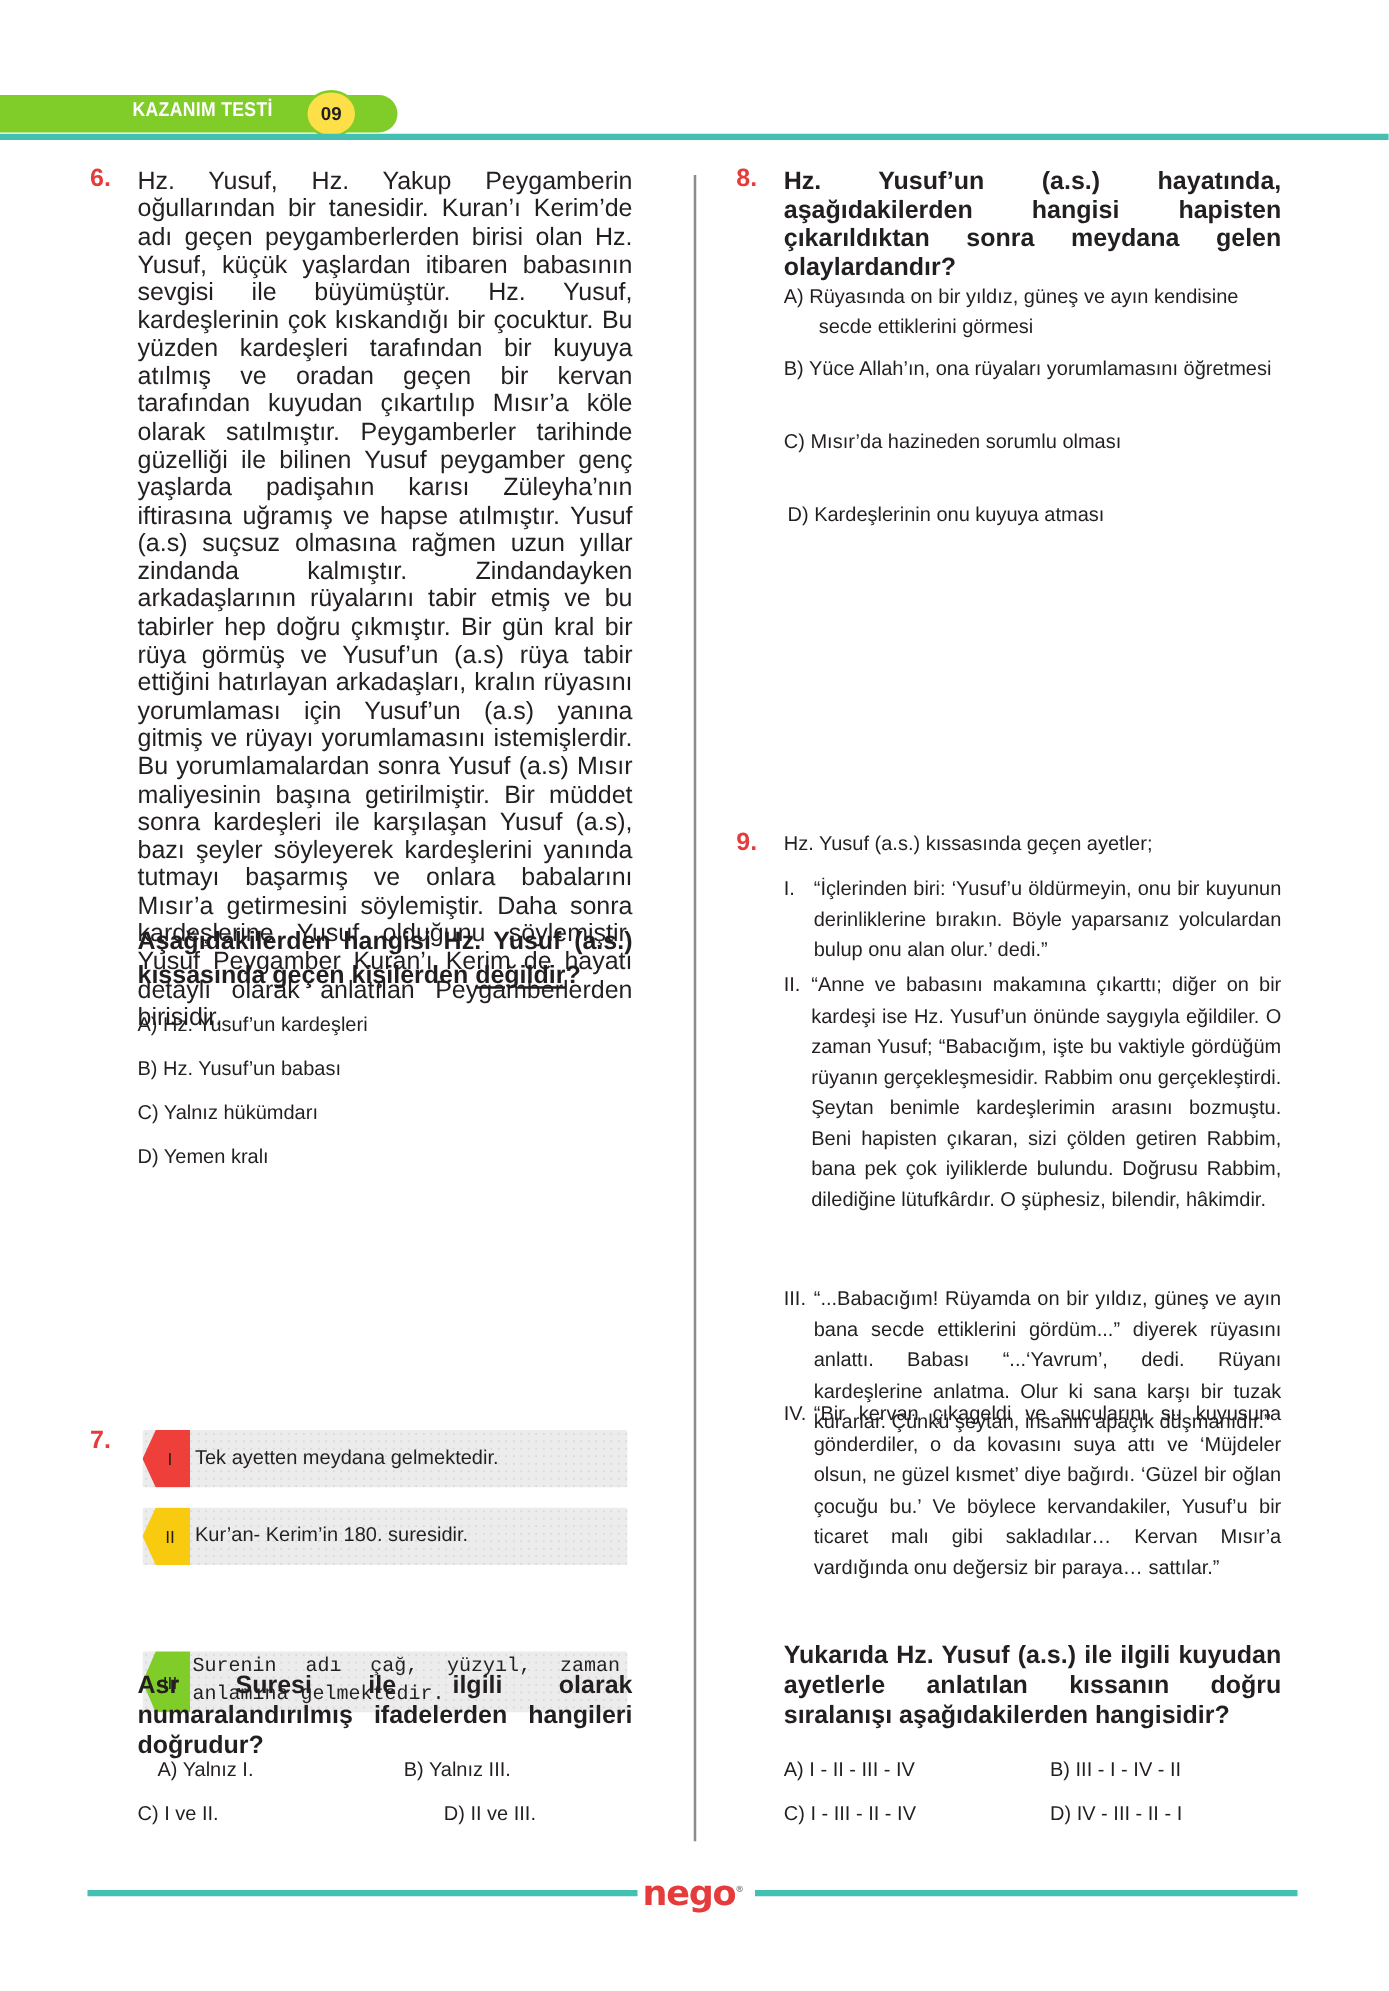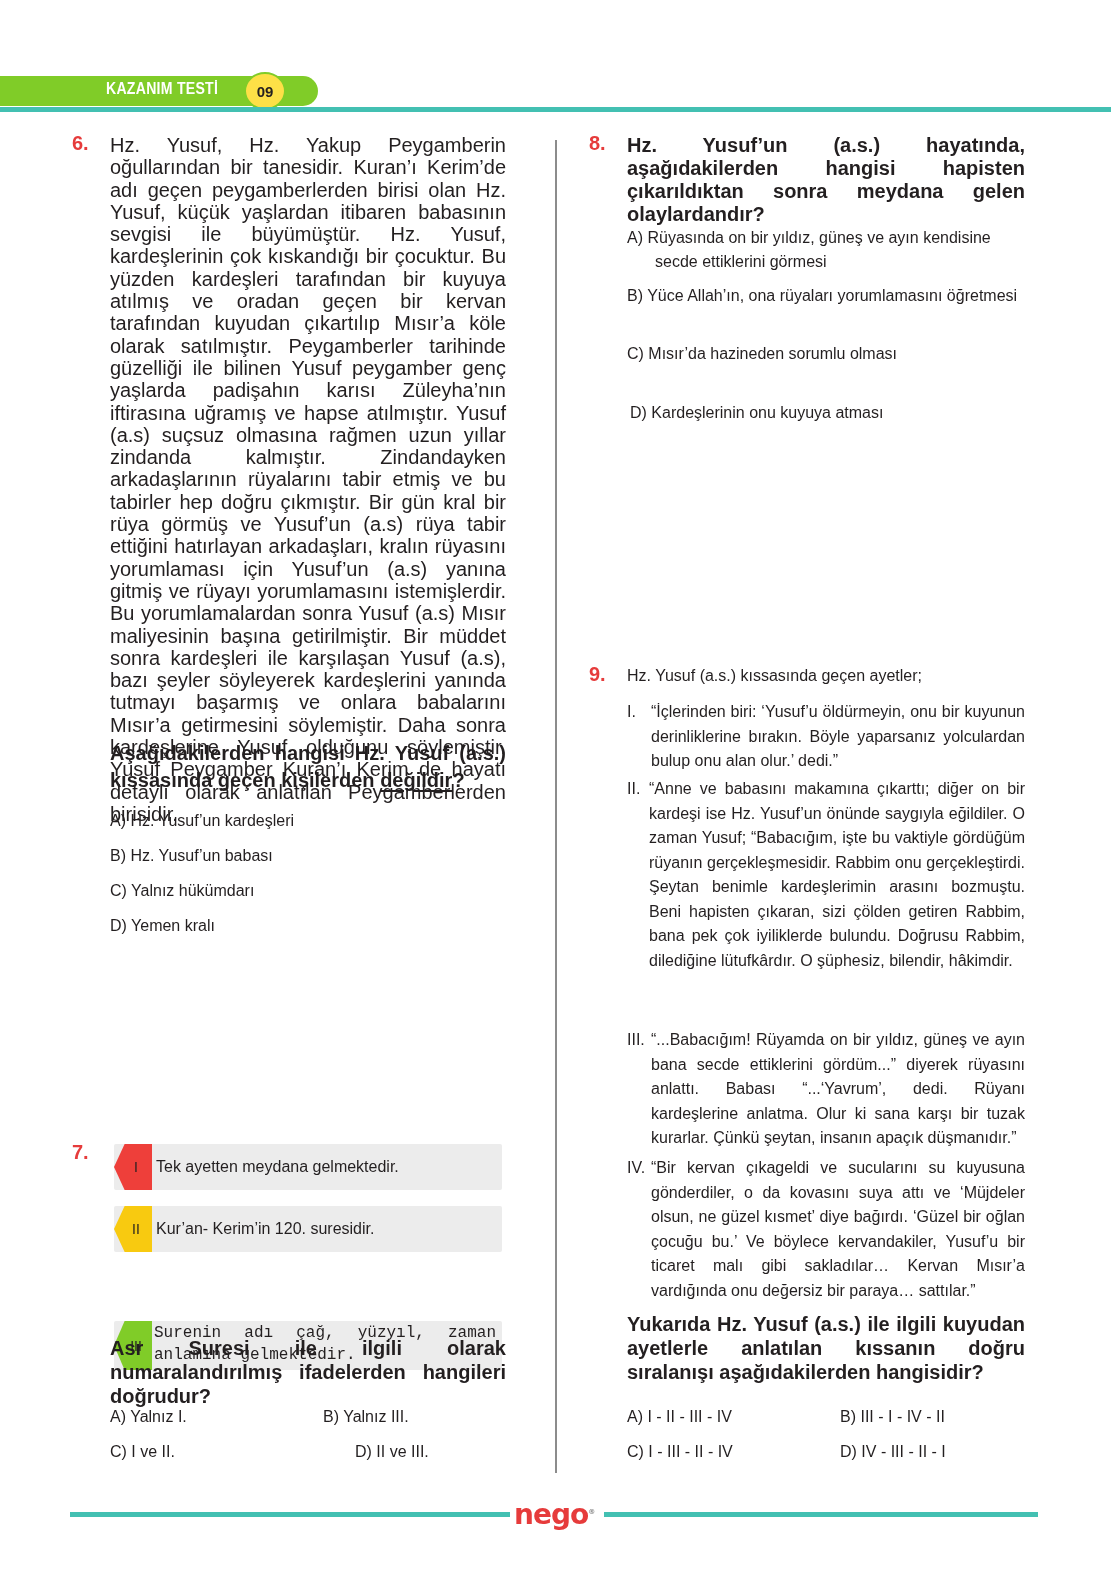--- a/index.html
+++ b/index.html
@@ -59,29 +59,29 @@
 <div class="opt" style="left:110px; top:915px;">D) Yemen kralı</div>
 
 <div class="qnum" style="left:72px; top:1141px;">7.</div>
 
 <div class="card" style="top:1144px; height:46px;">
   <div class="card-tag" style="background:#ee3f3a;">I</div>
   <div class="card-text" style="top:12px;">Tek ayetten meydana gelmektedir.</div>
 </div>
 <div class="card" style="top:1206px; height:46px;">
   <div class="card-tag" style="background:#f8ca10;">II</div>
-  <div class="card-text" style="top:12px;">Kur’an- Kerim’in 120. suresidir.</div>
+  <div class="card-text" style="top:12px;">Kur’an- Kerim’in 180. suresidir.</div>
 </div>
 <div class="card" style="top:1321px; height:49px;">
   <div class="card-tag" style="background:#80cc28;">III</div>
   <div class="card-text" style="top:1px; left:40px;font-family:Liberation Mono, monospace;">Surenin adı çağ, yüzyıl, zaman anlamına gelmektedir.</div>
 </div>
 
 <div class="para bold" style="left:110px; top:1336px; width:396px; line-height:24px;">Asr Suresi ile ilgili olarak numaralandırılmış ifadelerden hangileri doğrudur?</div>
-<div class="opt" style="left:110px; top:1406px;">A) Yalnız I.</div>
+<div class="opt" style="left:126px; top:1406px;">A) Yalnız I.</div>
 <div class="opt" style="left:323px; top:1406px;">B) Yalnız III.</div>
 <div class="opt" style="left:110px; top:1441px;">C) I ve II.</div>
 <div class="opt" style="left:323px; top:1441px;margin-left:32px;">D) II ve III.</div>
 
 <div class="qnum" style="left:589px; top:132px;">8.</div>
 <div class="para bold" style="left:627px; top:134px; width:398px; line-height:23px;">Hz. Yusuf’un (a.s.) hayatında, aşağıdakilerden hangisi hapisten çıkarıldıktan sonra meydana gelen olaylardandır?</div>
 <div class="opt opt-hang" style="left:627px; top:226px; width:400px; line-height:24px;">A)  Rüyasında on bir yıldız, güneş ve ayın kendisine secde ettiklerini görmesi</div>
 <div class="opt opt-hang" style="left:627px; top:284px; width:400px; line-height:24px;">B) Yüce Allah’ın, ona rüyaları yorumlamasını öğretmesi</div>
 <div class="opt" style="left:627px; top:343px;">C)  Mısır’da hazineden sorumlu olması</div>
 <div class="opt" style="left:630px; top:378px;margin-top:24px;">D)  Kardeşlerinin onu kuyuya atması</div>
@@ -94,21 +94,21 @@
   <span>“İçlerinden biri: ‘Yusuf’u öldürmeyin, onu bir kuyunun derinliklerine bırakın. Böyle yaparsanız yolculardan bulup onu alan olur.’ dedi.”</span>
 </div>
 <div class="roman" style="left:627px; top:777px; width:398px; padding-left:22px;">
   <span class="num">II.</span>
   <span>“Anne ve babasını makamına çıkarttı; diğer on bir kardeşi ise Hz. Yusuf’un önünde saygıyla eğildiler. O zaman Yusuf; “Babacığım, işte bu vaktiyle gördüğüm rüyanın gerçekleşmesidir. Rabbim onu gerçekleştirdi. Şeytan benimle kardeşlerimin arasını bozmuştu. Beni hapisten çıkaran, sizi çölden getiren Rabbim, bana pek çok iyiliklerde bulundu. Doğrusu Rabbim, dilediğine lütufkârdır. O şüphesiz, bilendir, hâkimdir.</span>
 </div>
 <div class="roman" style="left:627px; top:1028px; width:398px; padding-left:24px;">
   <span class="num">III.</span>
   <span>“...Babacığım! Rüyamda on bir yıldız, güneş ve ayın bana secde ettiklerini gördüm...” diyerek rüyasını anlattı. Babası “...‘Yavrum’, dedi. Rüyanı kardeşlerine anlatma. Olur ki sana karşı bir tuzak kurarlar. Çünkü şeytan, insanın apaçık düşmanıdır.”</span>
 </div>
-<div class="roman" style="left:627px; top:1156px; width:398px; padding-left:24px;">
+<div class="roman" style="left:627px; top:1120px; width:398px; padding-left:24px;">
   <span class="num">IV.</span>
   <span>“Bir kervan çıkageldi ve sucularını su kuyusuna gönderdiler, o da kovasını suya attı ve ‘Müjdeler olsun, ne güzel kısmet’ diye bağırdı. ‘Güzel bir oğlan çocuğu bu.’ Ve böylece kervandakiler, Yusuf’u bir ticaret malı gibi sakladılar… Kervan Mısır’a vardığında onu değersiz bir paraya… sattılar.”</span>
 </div>
 
 <div class="para bold" style="left:627px; top:1312px; width:398px; line-height:24px;">Yukarıda Hz. Yusuf (a.s.) ile ilgili kuyudan ayetlerle anlatılan kıssanın doğru sıralanışı aşağıdakilerden hangisidir?</div>
 <div class="opt" style="left:627px; top:1406px;">A) I - II - III - IV</div>
 <div class="opt" style="left:840px; top:1406px;">B) III - I - IV - II</div>
 <div class="opt" style="left:627px; top:1441px;">C) I - III - II - IV</div>
 <div class="opt" style="left:840px; top:1441px;">D) IV - III - II - I</div>
 

